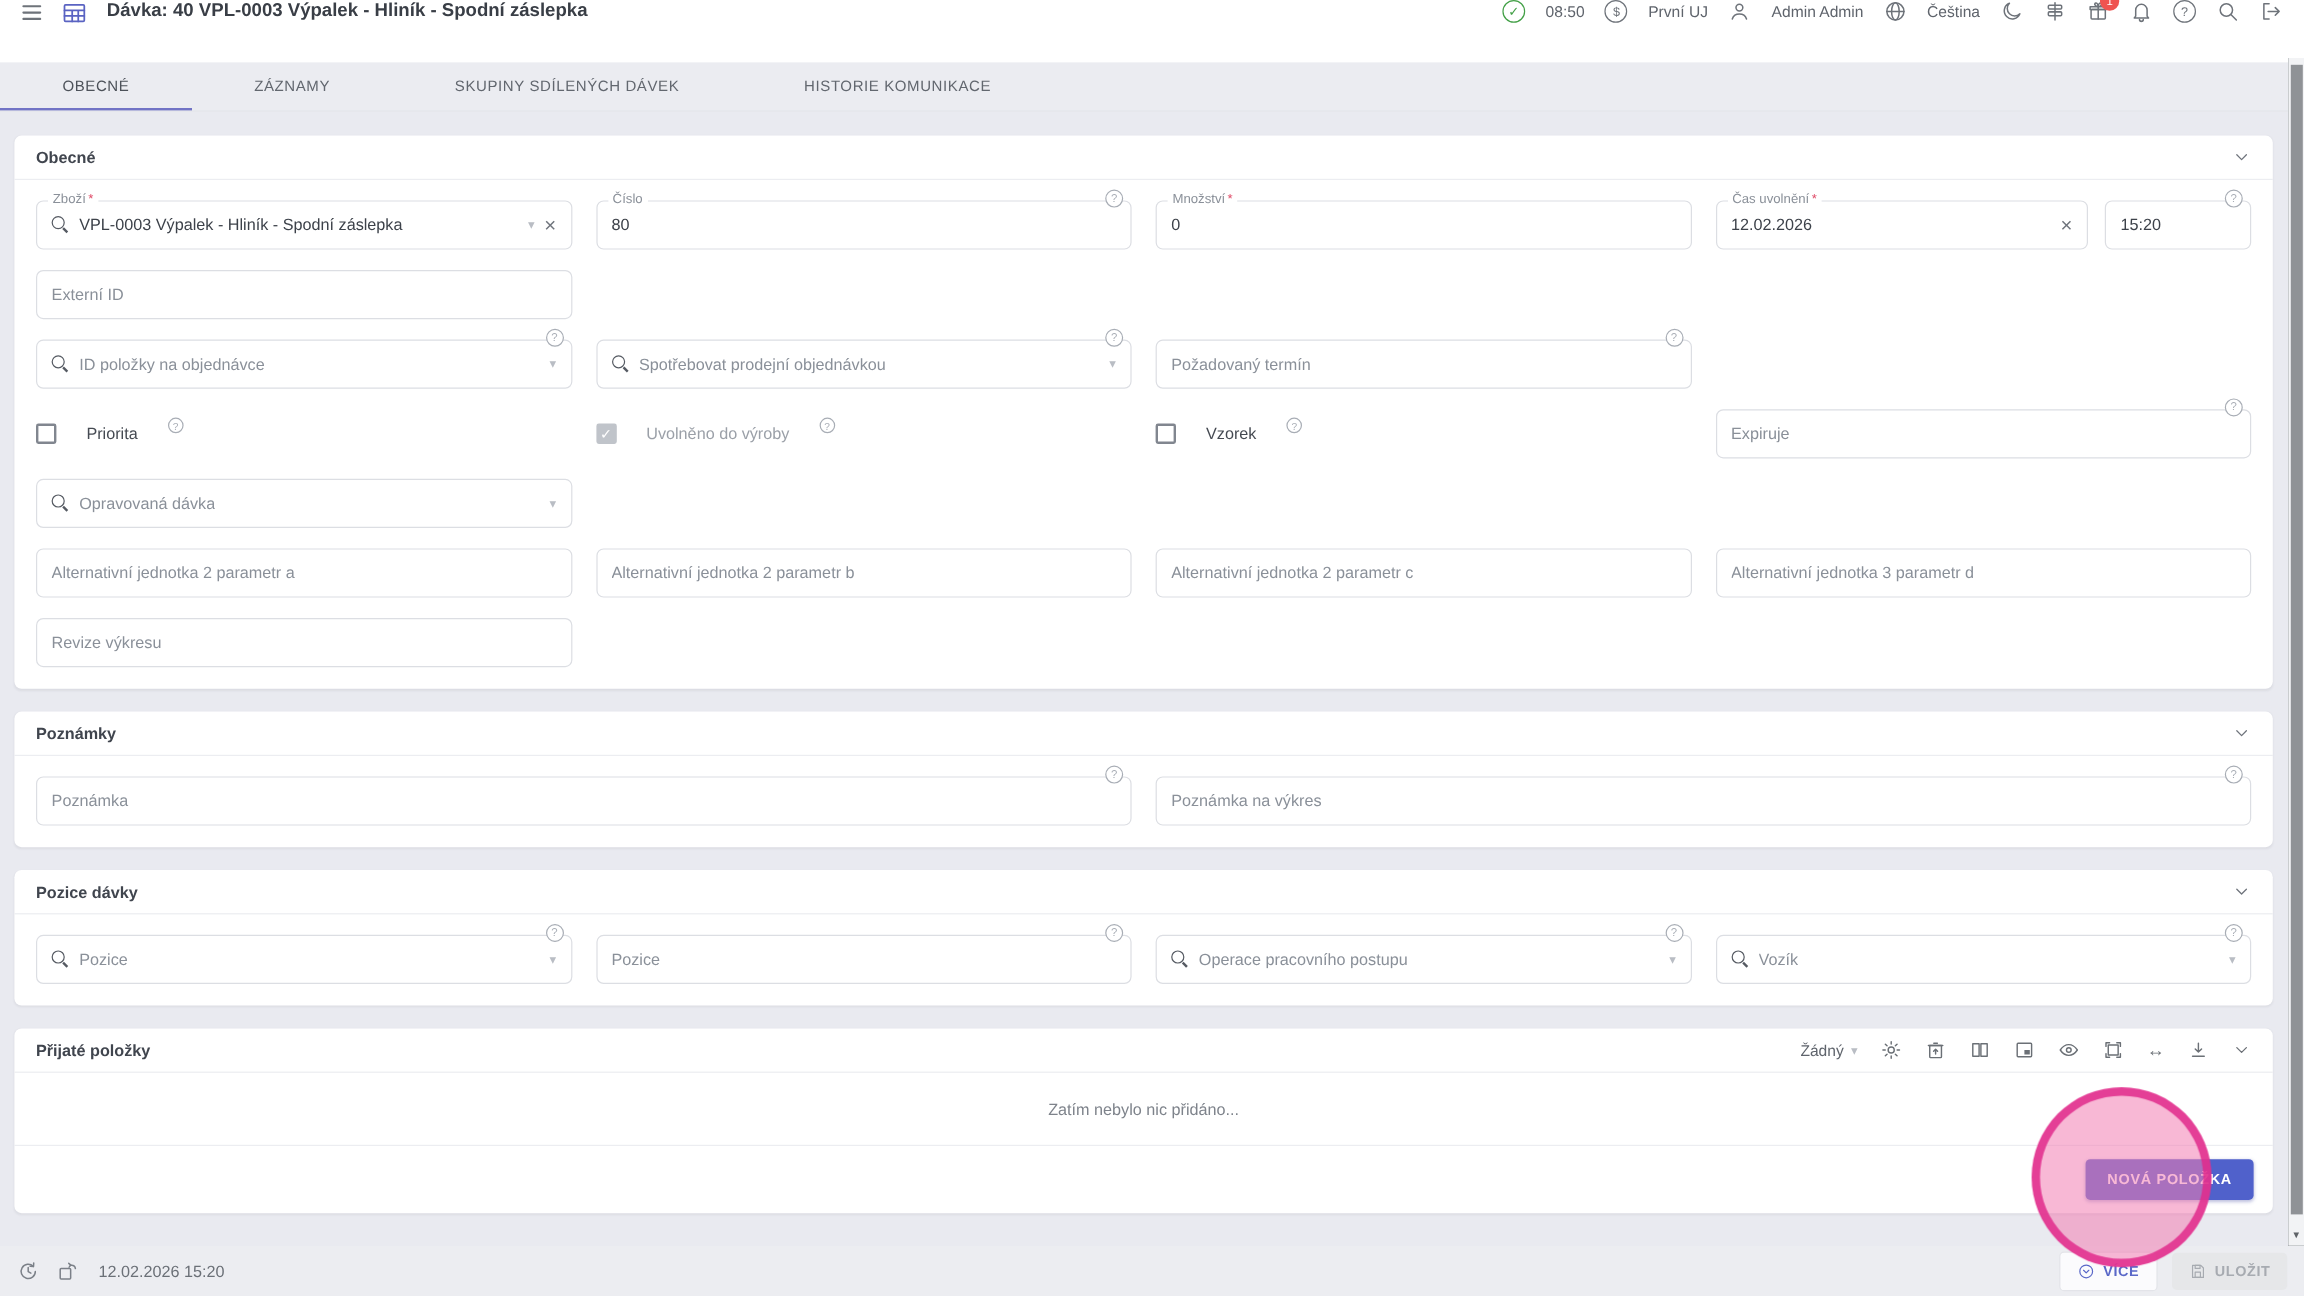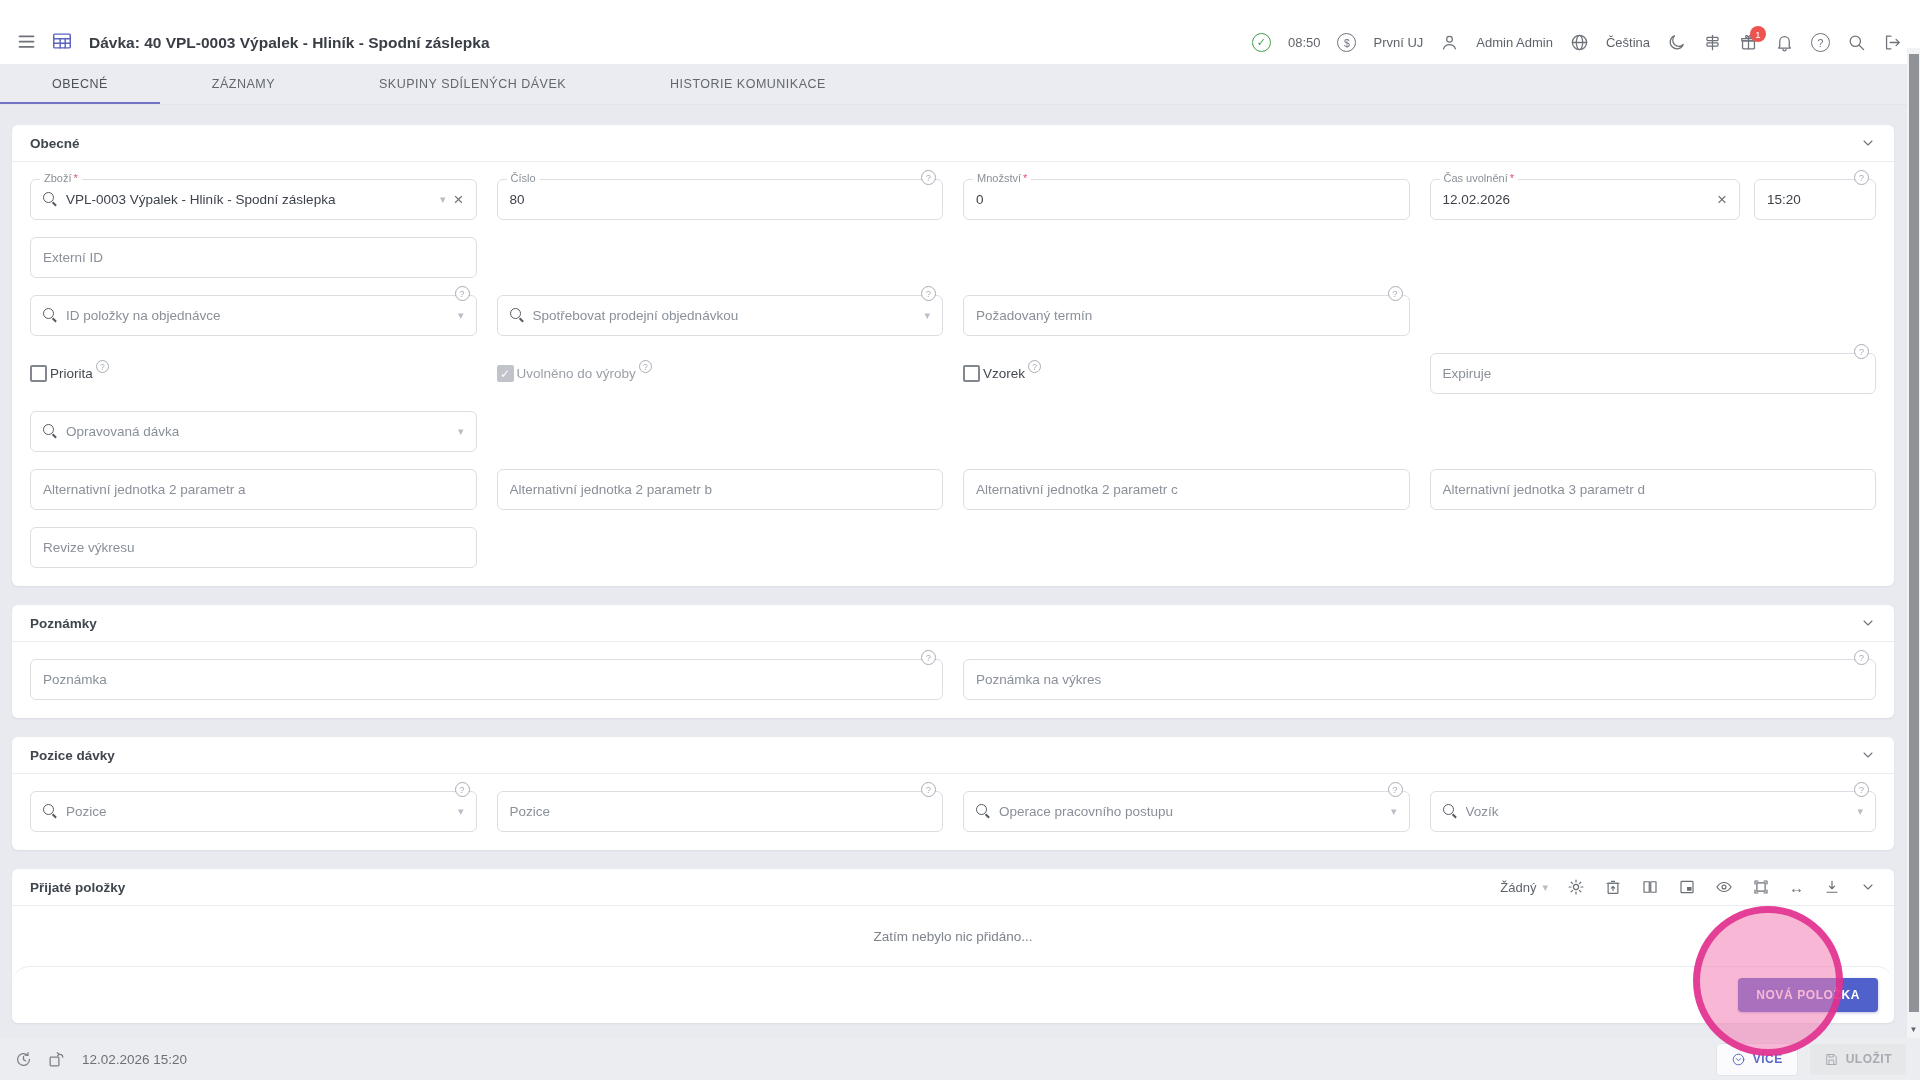--- a/index.html
+++ b/index.html
@@ -2,21 +2,21 @@
 <html><head>
 <meta charset="utf-8">
 <style>
   * { margin:0; padding:0; box-sizing:border-box; }
   html,body { width:1920px; height:1080px; overflow:hidden; }
   body { font-family:"Liberation Sans","DejaVu Sans",sans-serif; background:#e9eaf0; color:#3d424a; position:relative; }
 
   svg { stroke:currentColor; fill:none; stroke-width:1.6; stroke-linecap:round; stroke-linejoin:round; display:block; }
 
   
-  .topbar { height:64px; background:#ffffff; display:flex; align-items:flex-end; padding:0 18px 12px 16px; gap:14px; position:relative; z-index:5; }
+  .topbar { height:52px; background:#ffffff; display:flex; align-items:flex-start; padding:0 18px 0 16px; gap:14px; position:relative; z-index:5; }
   .iconbtn { color:#6e737a; display:flex; align-items:center; justify-content:center; }
   .title-icon { color:#5a63c2; }
   .page-title { font-size:15.5px; font-weight:bold; color:#393e46; margin-left:2px; white-space:nowrap; }
   .topbar-right { margin-left:auto; display:flex; align-items:center; gap:17px; }
   .tb-text { font-size:13px; color:#5f646c; white-space:nowrap; }
   .circ { width:19px; height:19px; border:1.6px solid currentColor; border-radius:50%; display:flex; align-items:center; justify-content:center; font-size:11px; }
   .check-circle { color:#43a047; }
   .coin-circle,.help-circle { color:#6e737a; font-size:10.5px; }
   .gift-wrap { position:relative; }
   .badge { position:absolute; top:-7px; right:-8px; min-width:16px; height:16px; background:#ef5350; color:#fff; border-radius:50%; font-size:9.5px; display:flex; align-items:center; justify-content:center; }
@@ -48,34 +48,34 @@
   .clear { color:#6f747c; font-size:17px; line-height:1; flex:none; cursor:pointer; }
   .help-badge { position:absolute; top:-10px; right:6px; width:15px; height:15px; border:1px solid #a8adb5; color:#a8adb5; border-radius:50%; font-size:9.5px; display:flex; align-items:center; justify-content:center; background:#fff; z-index:2; }
   .mag { width:15px; height:15px; position:relative; flex:none; }
   .mag::before { content:""; position:absolute; width:9px; height:9px; border:1.6px solid #555a62; border-radius:50%; top:0; left:0; }
   .mag::after { content:""; position:absolute; width:5px; height:1.6px; background:#555a62; transform:rotate(45deg); top:11px; left:9px; }
   .cell-split { display:flex; gap:14px; }
   .cell-split .field.date { flex:1; }
   .cell-split .field.time { width:122px; flex:none; }
 
   
-  .cbrow { display:flex; align-items:center; gap:3px; height:41px; cursor:pointer;text-align:center; }
+  .cbrow { display:flex; align-items:center; gap:25px; height:41px; cursor:pointer;text-align:center; }
   .cb { width:17px; height:17px; border:2px solid #81868f; border-radius:2px; background:#fff; flex:none; display:flex; align-items:center; justify-content:center; font-size:12px; color:transparent; }
   .cb.checked { background:#c0c4ca; border-color:#c0c4ca; color:#fff; }
   .cb-label { font-size:13.5px; color:#454a52; }
   .cb-label.muted { color:#9ba0a8; }
   .cb-help { width:13px; height:13px; border:1px solid #a8adb5; color:#a8adb5; border-radius:50%; font-size:8.5px; display:inline-flex; align-items:center; justify-content:center; transform:translateY(-7px); flex:none; }
 
   
   .toolbar { margin-left:auto; display:flex; align-items:center; gap:19px; color:#6b7076; }
   .toolbar .tb-filter { display:flex; align-items:center; gap:6px; font-size:13px; color:#5f646c; cursor:pointer; }
   .toolbar .ticon { display:flex; cursor:pointer; }
   .tb-arrow { font-size:15px; color:#6b7076; }
   .empty-row { height:60px; display:flex; align-items:center; justify-content:center; font-size:13.5px; color:#7e838b;text-align:center; }
-  .card-foot { border-top:1px solid #ecedf1; padding:11px 16px; display:flex; justify-content:flex-end;border-radius:18px; }
+  .card-foot { border-top:1px solid #ecedf1; padding:11px 16px; display:flex; justify-content:flex-end; }
   .btn-primary { background:#5061cb; color:#fff; font-size:12px; font-weight:bold; letter-spacing:.6px; border:none; border-radius:4px; padding:10px 18px; cursor:pointer; box-shadow:0 1px 3px rgba(60,70,160,.35); }
 
   
   .bottombar { position:fixed; left:0; right:0; bottom:0; height:42px; background:#ecedf1; display:flex; align-items:center; padding:0 14px; gap:14px; z-index:20; }
   .bottombar .bicon { color:#7b8088; display:flex; cursor:pointer; }
   .stamp { font-size:13.5px; color:#6b7077; margin-left:2px; }
   .bb-right { margin-left:auto; display:flex; align-items:center; gap:12px; }
   .btn-more { background:#fbfbfd; border:1px solid #e3e4e9; border-radius:4px; color:#5a68c8; font-size:12px; font-weight:bold; letter-spacing:.5px; padding:8px 14px; display:flex; align-items:center; gap:7px; cursor:pointer; }
   .btn-save { background:#e6e7e9; border:none; border-radius:4px; color:#a7abb1; font-size:12px; font-weight:bold; letter-spacing:.5px; padding:8px 14px; display:flex; align-items:center; gap:7px; cursor:default; }
 

